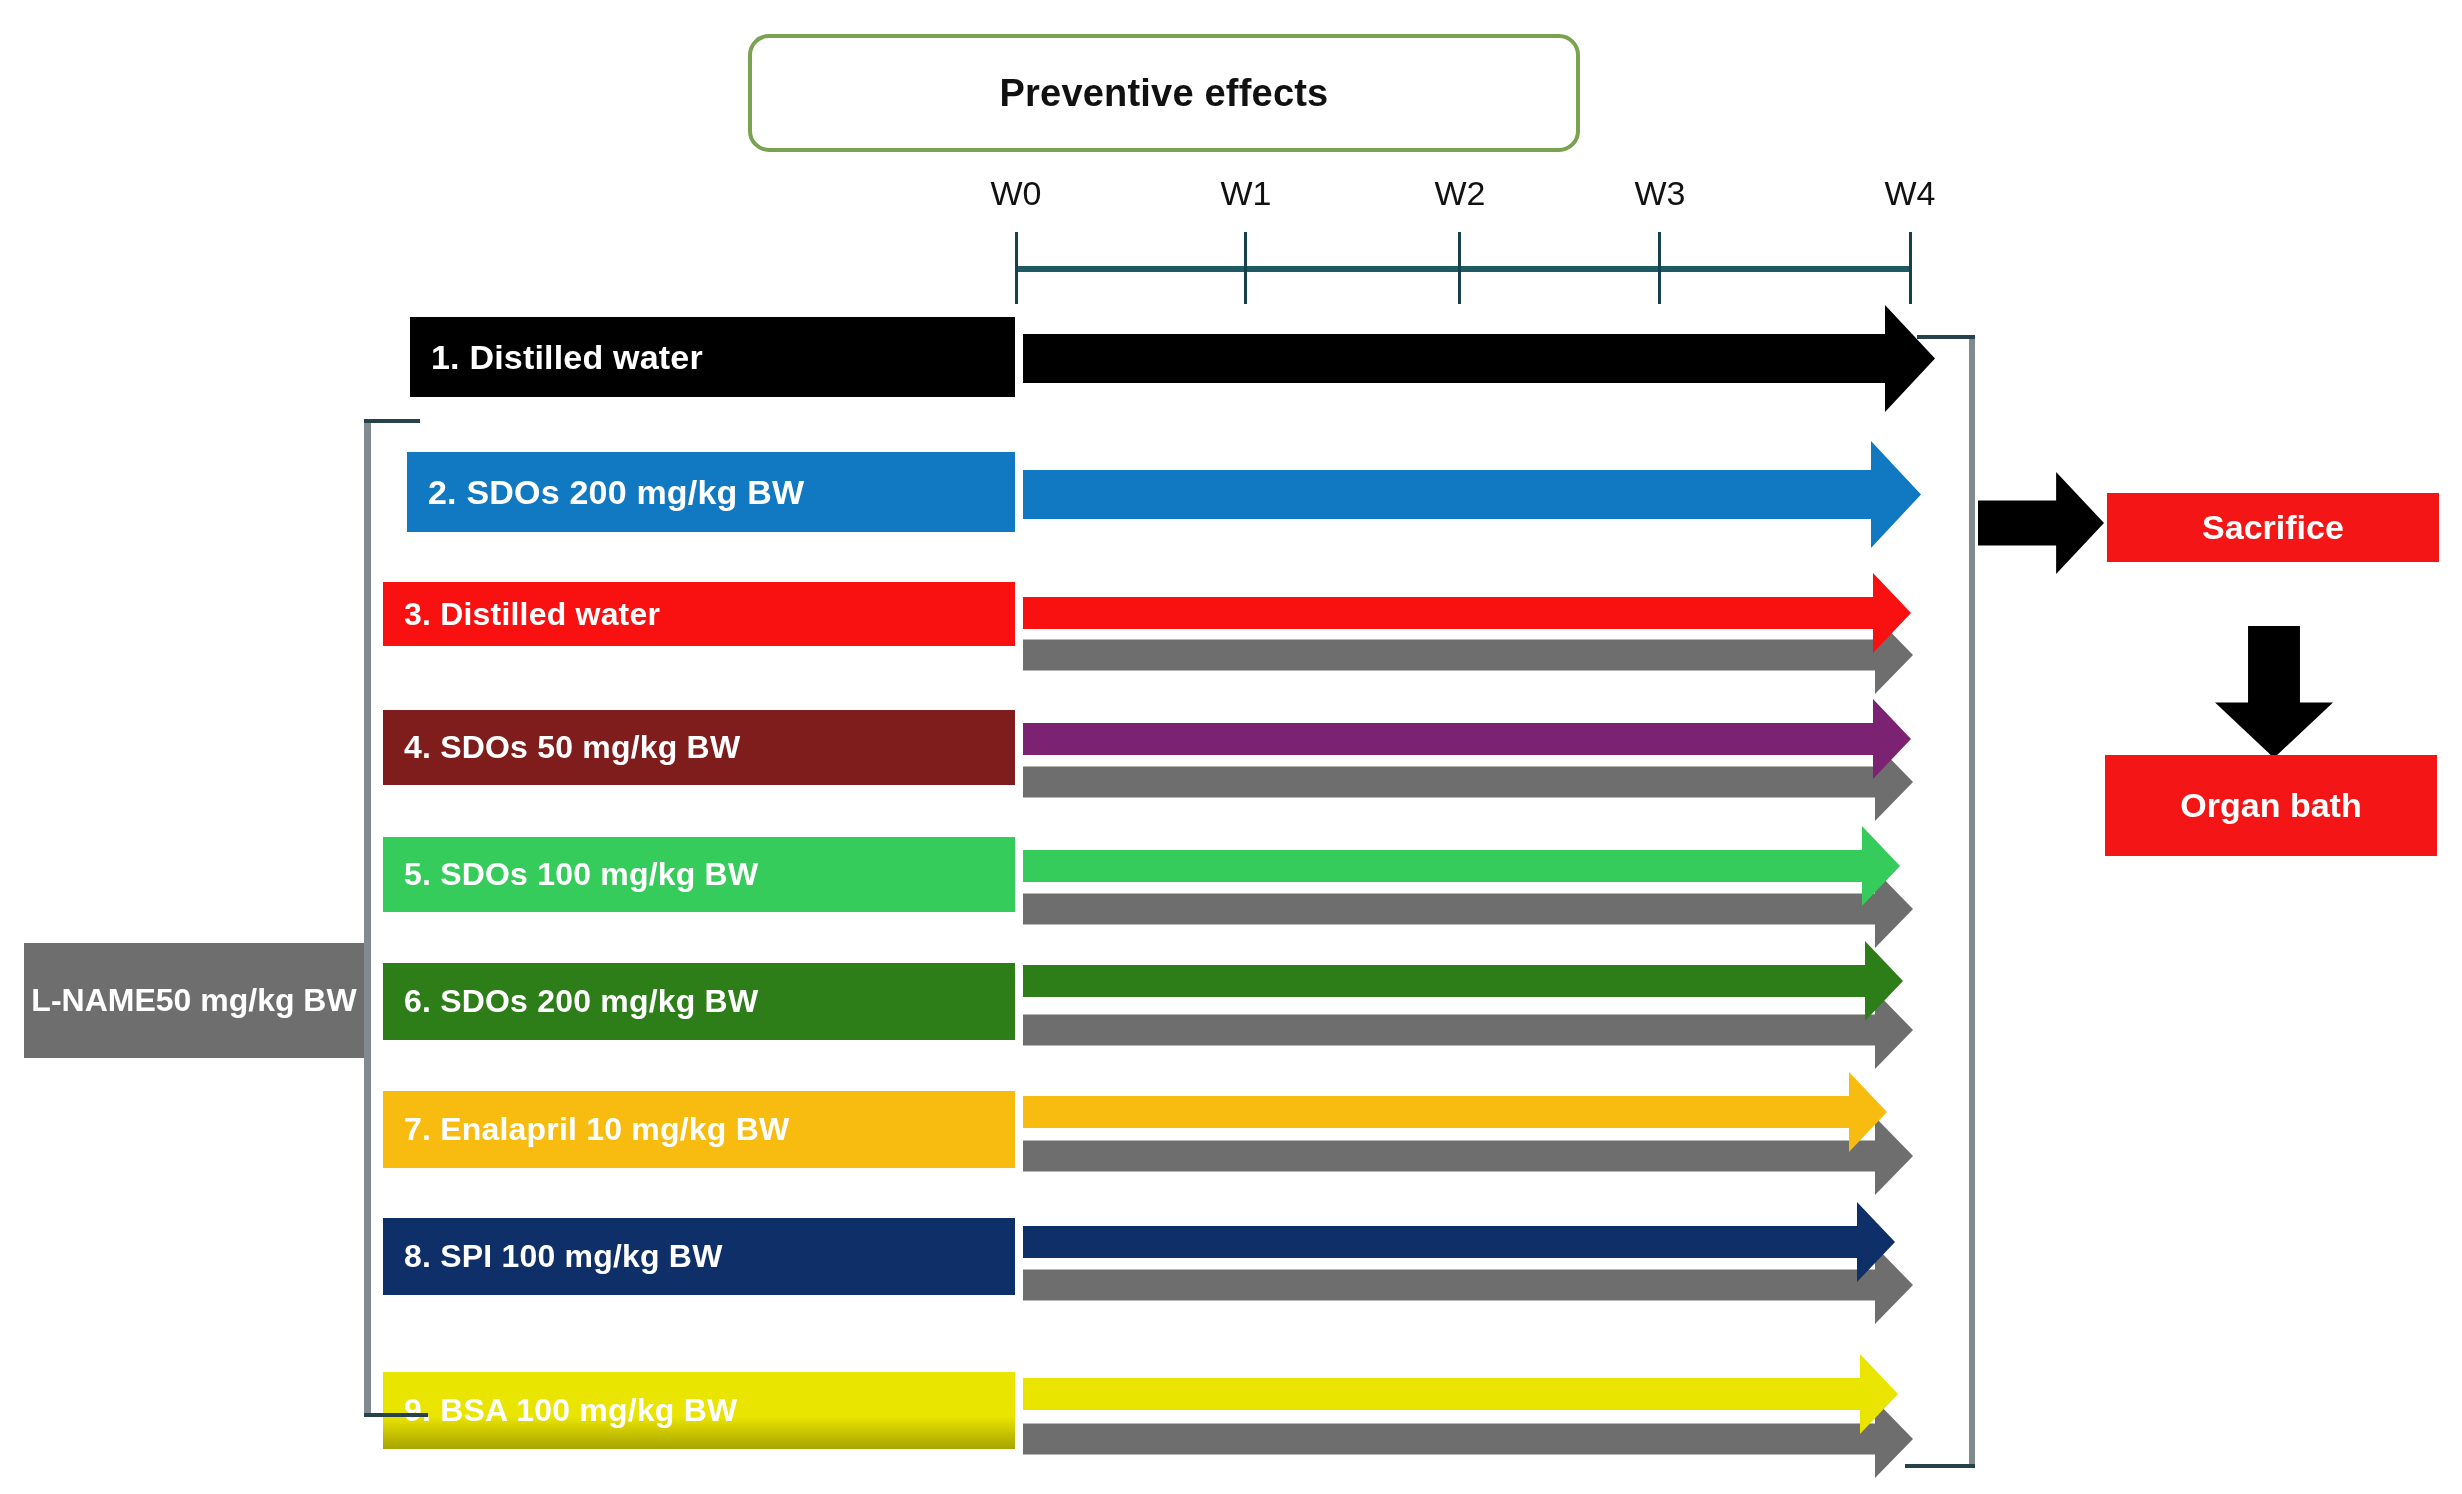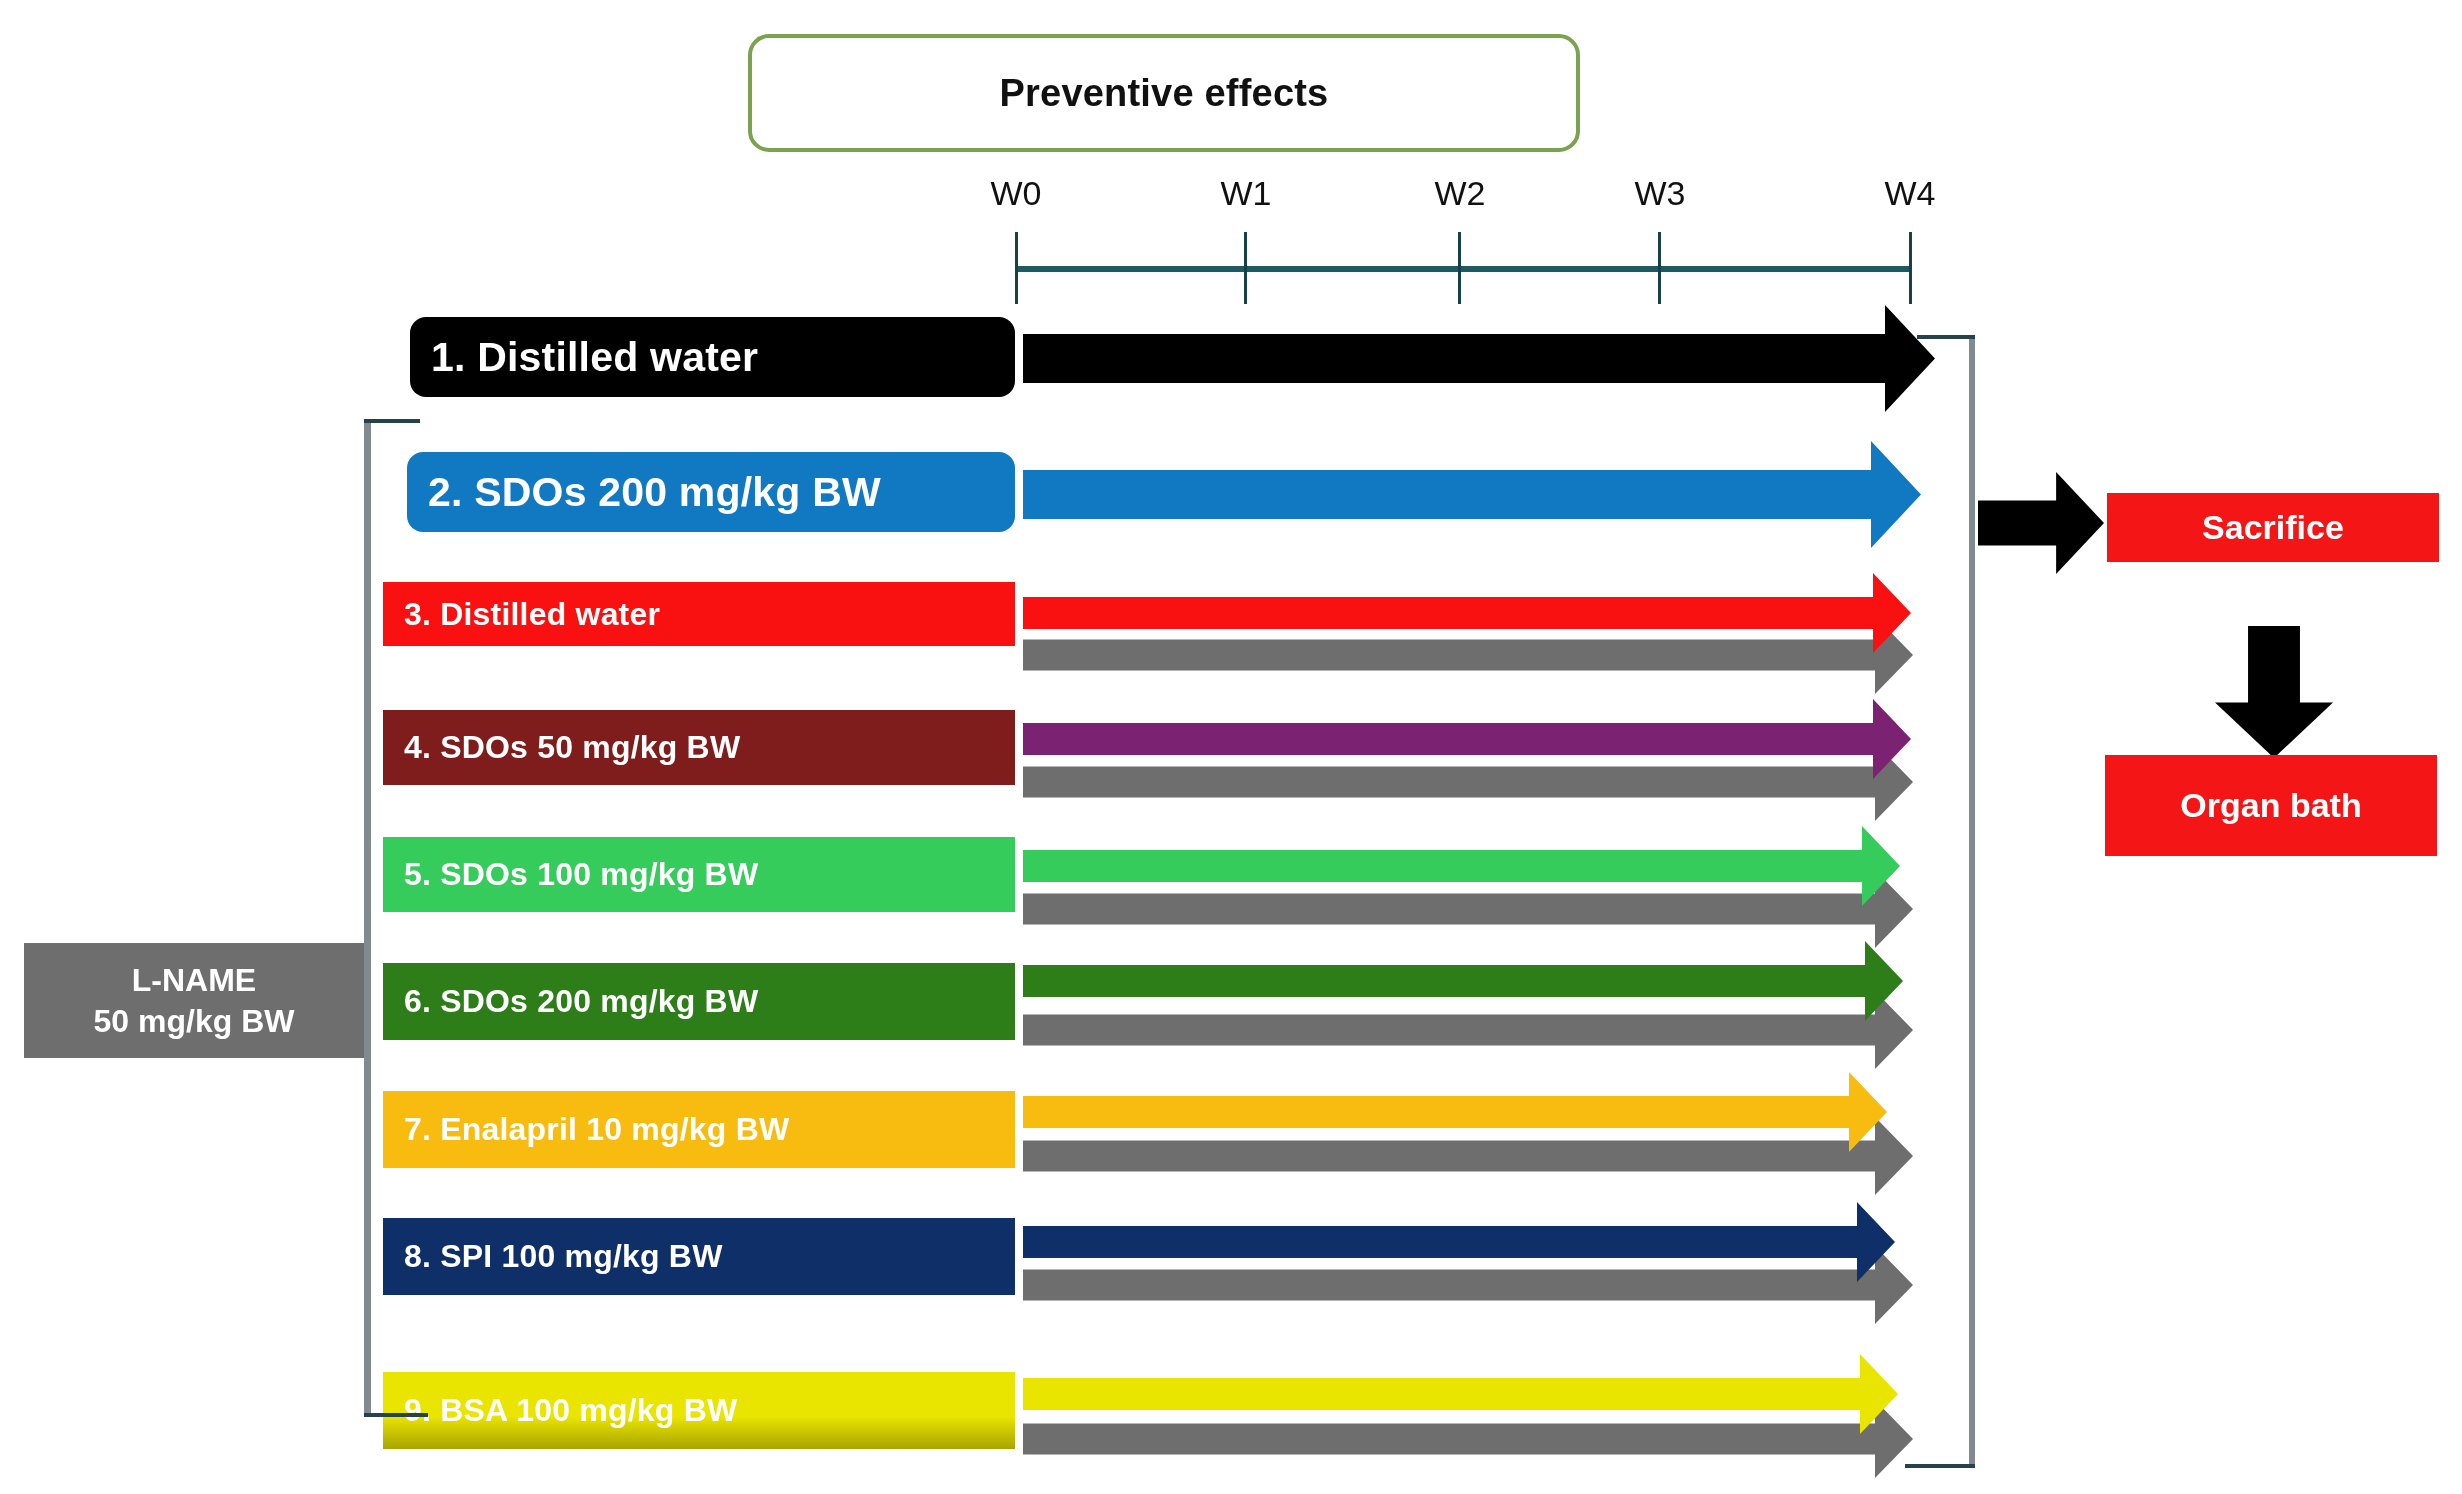--- a/index.html
+++ b/index.html
@@ -41,21 +41,21 @@
     position:absolute;
     display:flex; align-items:center;
     box-sizing:border-box;
     padding-left:21px;
     color:#ffffff;
     font-size:32px;
     font-weight:bold;
     white-space:nowrap;
     letter-spacing:0.2px;
   }
-  .label-box.thick{ font-size:41px;border-radius:16px; }
+  .label-box.thick{ font-size:34px; }
 
   
   .barrow{
     position:absolute;
     clip-path:polygon(0% 27%, calc(100% - 50px) 27%, calc(100% - 50px) 0%, 100% 50%, calc(100% - 50px) 100%, calc(100% - 50px) 73%, 0% 73%);
   }
   .barrow.thin{
     clip-path:polygon(0% 30%, calc(100% - 38px) 30%, calc(100% - 38px) 0%, 100% 50%, calc(100% - 38px) 100%, calc(100% - 38px) 70%, 0% 70%);
   }
 
@@ -81,21 +81,21 @@
     position:absolute;
     background:#000000;
     clip-path:polygon(28% 0%, 72% 0%, 72% 58%, 100% 58%, 50% 100%, 0% 58%, 28% 58%);
   }
 
   
   .lname-box{
     position:absolute;
     background:#6e6e6e;
     color:#ffffff;
-    display:flex; flex-direction:column;
+    display:flex; flex-direction:row;
     align-items:center; justify-content:center;
     font-size:32px; font-weight:bold; line-height:1.28;
     text-align:center;
     white-space:nowrap;
   }
 </style>
 </head>
 <body>
 
 <div id="stage">

